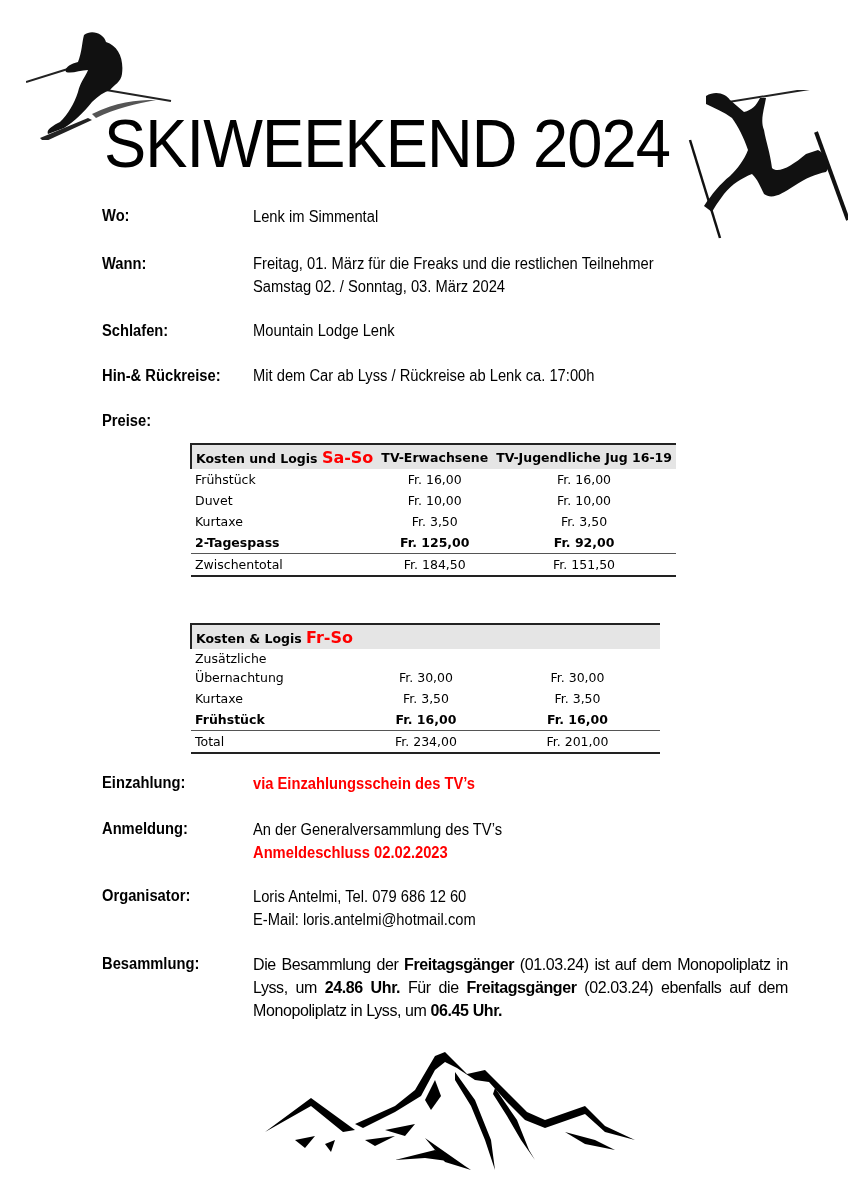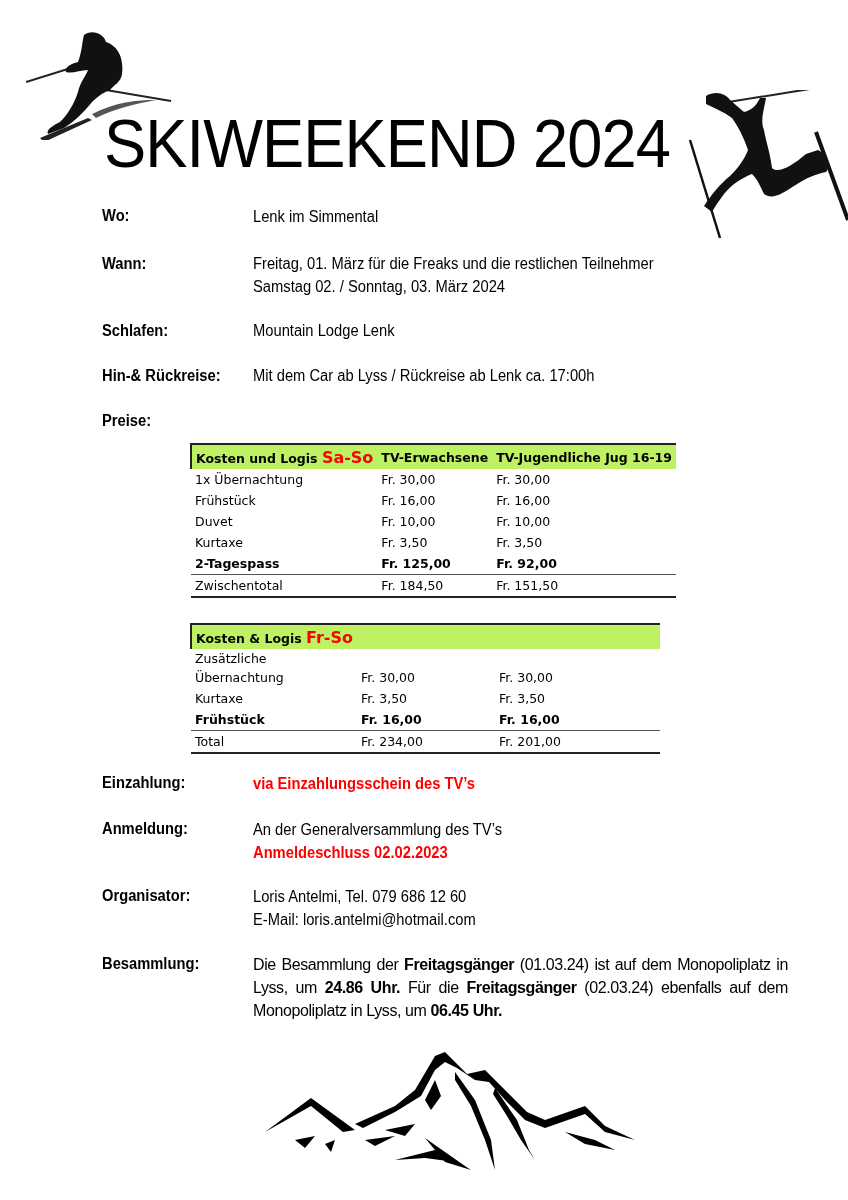--- a/index.html
+++ b/index.html
@@ -10,24 +10,24 @@
              font-family: "Liberation Sans", sans-serif; font-weight: normal; line-height: 80px; transform: scaleX(0.93); transform-origin: left top; }
     .lbl { position: absolute; left: 102px; font-weight: bold; font-size: 16px; transform: scaleX(0.92); transform-origin: left top; }
     .val { position: absolute; left: 253px; font-size: 16px; line-height: 23px; transform: scaleX(0.92); transform-origin: left top; }
     .red { color: #ff0000; font-weight: bold; }
     .just { width: 535px; text-align: justify; text-align-last: left; transform: none; letter-spacing: -0.4px; }
     .just b { font-weight: bold; }
 
     table.price { position: absolute; left: 190px; width: 470px; border-collapse: collapse;
                   font-family: "DejaVu Sans", sans-serif; font-size: 12.5px; }
     table.price td { padding: 0 4px; height: 21px; white-space: nowrap; }
-    table.price td.num { text-align: left; }
+    table.price td.num { text-align: center; }
     table.price td.c1 { width: 150px; }
     table.price td.c2 { width: 130px; }
-    table.price tr.head td { background: #bef264; font-weight: bold; height: 24px;
+    table.price tr.head td { background: #e5e5e5; font-weight: bold; height: 24px;
                              border-top: 2px solid #222; }
     table.price tr.head td:first-child { border-left: 2px solid #222; }
     table.price tr.pre-total td { border-bottom: 1px solid #555; font-weight: bold; }
     table.price tr.total td { font-weight: normal; border-bottom: 2px solid #222; }
     .tag { color: #ff0000; font-size: 16px; font-weight: bold; }
     table.price td.small { height: 18px; }
     svg { position: absolute; }
   </style>
 </head>
 <body>
@@ -63,25 +63,20 @@
 <div class="val" style="top:364px">Mit dem Car ab Lyss / Rückreise ab Lenk ca. 17:00h</div>
 
 <div class="lbl" style="top:412px">Preise:</div>
 
 <table class="price" style="top:443px">
   <tbody>
       <tr class="head">
     <td class="c1"><span>Kosten und Logis </span><span class="tag">Sa-So</span></td>
     <td class="c2 num">TV-Erwachsene</td>
     <td class="num">TV-Jugendliche Jug 16-19</td>
-  </tr>
-  <tr>
-    <td>1x Übernachtung</td>
-    <td class="num">Fr. 30,00</td>
-    <td class="num">Fr. 30,00</td>
   </tr>
   <tr>
     <td>Frühstück</td>
     <td class="num">Fr. 16,00</td>
     <td class="num">Fr. 16,00</td>
   </tr>
   <tr>
     <td>Duvet</td>
     <td class="num">Fr. 10,00</td>
     <td class="num">Fr. 10,00</td>

